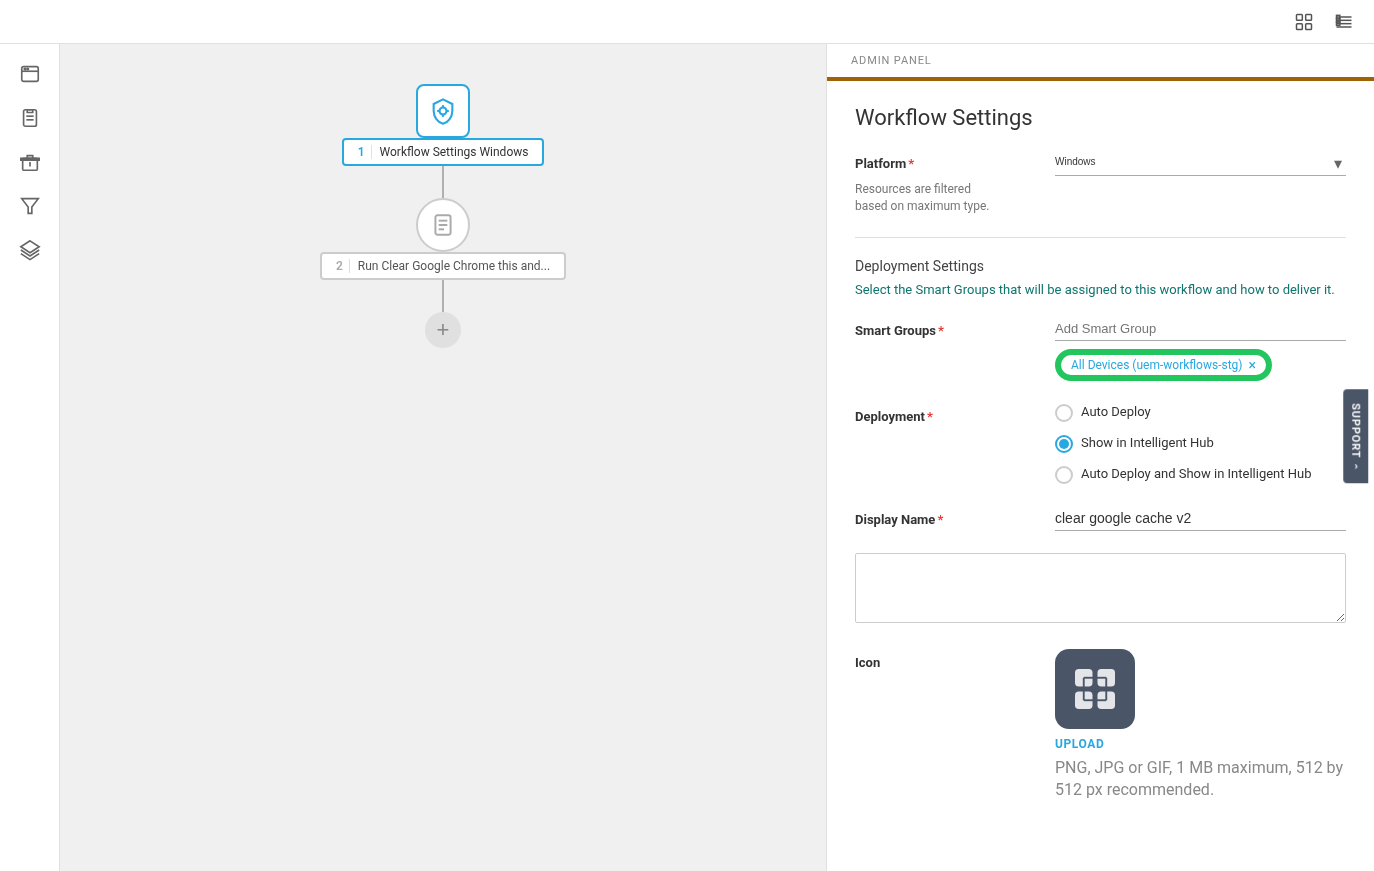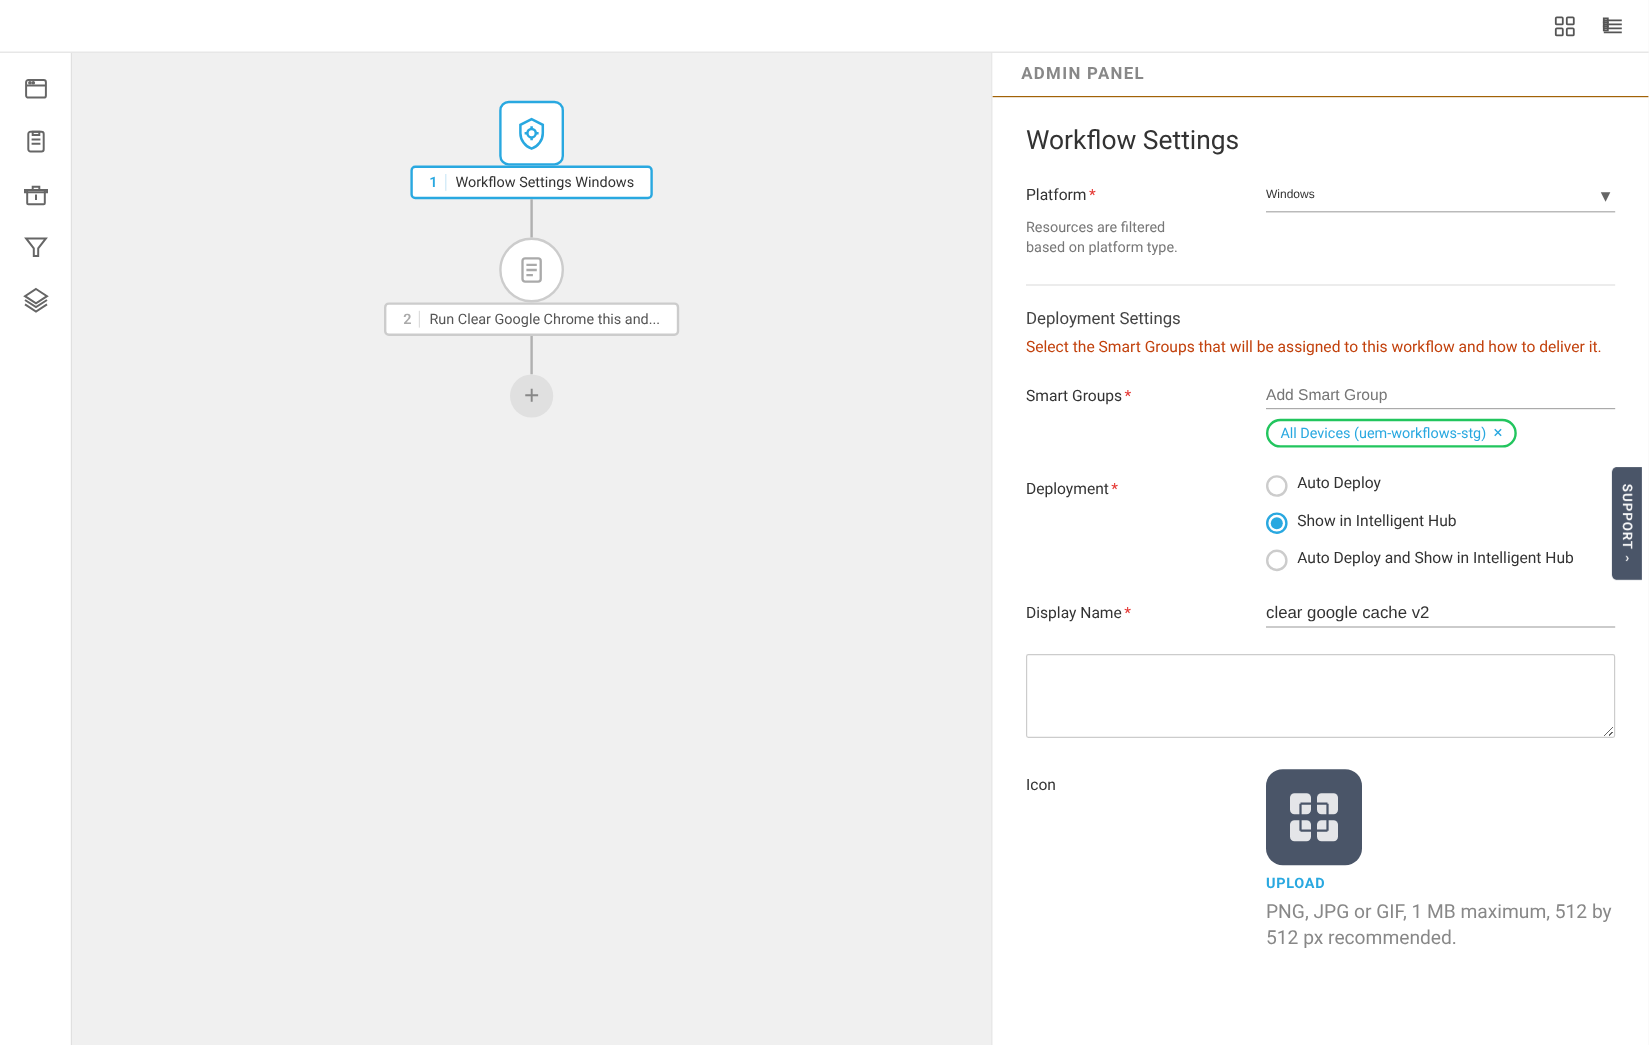--- a/index.html
+++ b/index.html
@@ -149,23 +149,23 @@
       background: #fff;
       border-left: 1px solid #e0e0e0;
       display: flex;
       flex-direction: column;
       overflow-y: auto;
     }
 
     .admin-panel-header {
       padding: 10px 24px;
       background: #fff;
-      border-bottom: 1px solid #a16207;
-      font-size: 14px;
-      font-weight: 700;
+      border-bottom: 4px solid #a16207;
+      font-size: 11px;
+      font-weight: 400;
       color: #888;
       letter-spacing: 0.08em;
       text-transform: uppercase;
     }
 
     .panel-content {
       padding: 24px 28px;
     }
 
     .panel-title {
@@ -181,21 +181,21 @@
       margin-bottom: 22px;
     }
 
     .field-label-col {
       width: 200px;
       flex-shrink: 0;
       padding-top: 6px;
     }
     .field-label {
       font-size: 13px;
-      font-weight: 400;
+      font-weight: 700;
       color: #333;
     }
     .field-label .required {
       color: #e53935;
       margin-left: 2px;
     }
     .field-desc {
       font-size: 12px;
       color: #777;
       margin-top: 10px;
@@ -239,40 +239,40 @@
 
     .section-heading {
       font-size: 14px;
       font-weight: 400;
       color: #444;
       margin-bottom: 6px;
     }
 
     .section-desc {
       font-size: 13px;
-      color: #c2410c;
+      color: #0f766e;
       line-height: 1.5;
       margin-bottom: 18px;
     }
 
     .smart-groups-input {
       border: none;
       border-bottom: 1px solid #aaa;
       width: 100%;
       font-size: 13px;
       color: #bbb;
       padding: 4px 0;
       outline: none;
       margin-bottom: 8px;
     }
 
     .tag-chip {
       display: inline-flex;
       align-items: center;
-      border: 2px solid #22c55e;
+      border: 6px solid #22c55e;
       border-radius: 20px;
       padding: 3px 10px;
       font-size: 12px;
       color: #29a8e0;
       gap: 6px;
       justify-content: flex-end;
     }
     .tag-chip-close {
       cursor: pointer;
       font-size: 14px;
@@ -496,21 +496,21 @@
     <div class="panel-content">
       <div class="panel-title">Workflow Settings</div>
 
       <div class="field-row">
         <div class="field-label-col">
           <div class="field-label">
             <span>Platform</span><span class="required">*</span>
           </div>
           <div class="field-desc">
             <span>Resources are filtered</span><br>
-            <span>based on platform type.</span>
+            <span>based on maximum type.</span>
           </div>
         </div>
         <div class="field-input-col">
           <div class="select-wrapper">
             <select>
               <option>Windows</option>
               <option>macOS</option>
               <option>iOS</option>
               <option>Android</option>
             </select>

